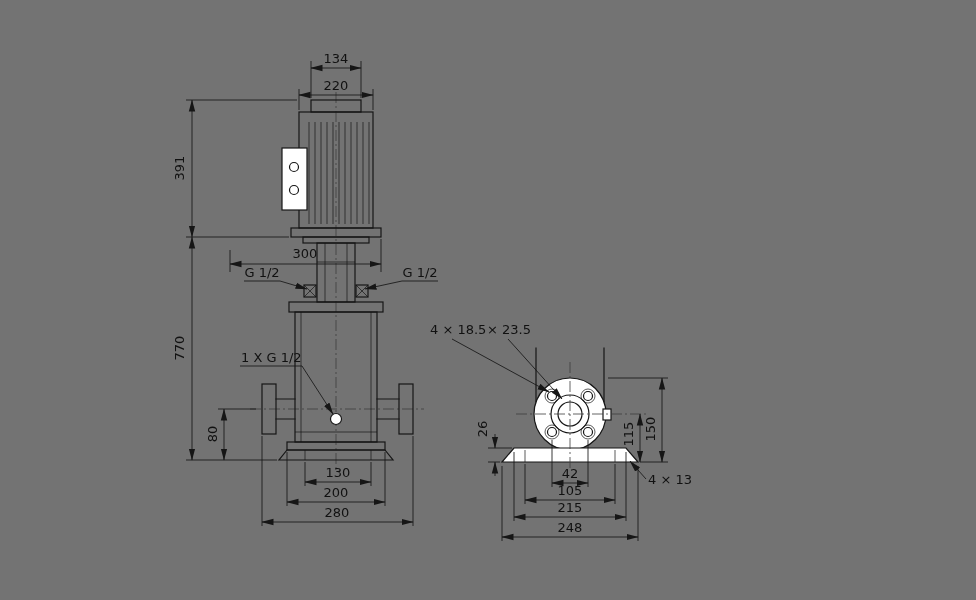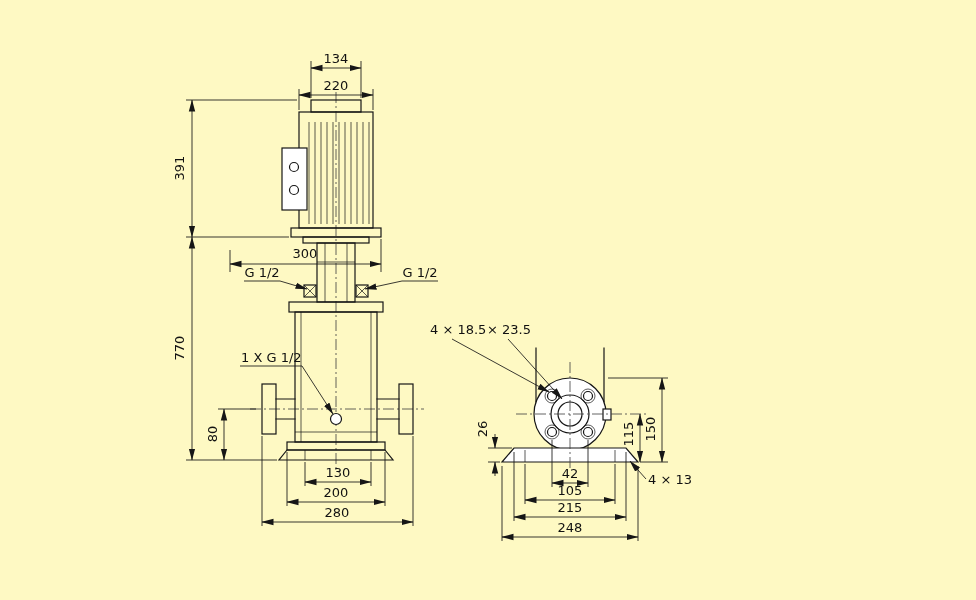--- a/index.html
+++ b/index.html
@@ -1,17 +1,17 @@
 <!DOCTYPE html>
 <html><head>
 <meta charset="utf-8">
 <title>Drawing</title>
 <style>
   html,body{margin:0;padding:0;background:#fff;}
-  .canvas{width:976px;height:600px;background:#fef9c3;position:relative;overflow:hidden;}
+  .canvas{width:976px;height:600px;background:#737373;position:relative;overflow:hidden;}
   svg{display:block;}
   .ol  {stroke:#161616;stroke-width:1.2;fill:none;stroke-linecap:square;}
   .olf {stroke:#161616;stroke-width:1.2;fill:#ffffff;stroke-linecap:square;}
   .thin{stroke:#161616;stroke-width:0.7;fill:none;}
   .dl  {stroke:#161616;stroke-width:0.85;fill:none;stroke-linecap:butt;}
   .cl  {stroke:#3c3c3c;stroke-width:0.8;fill:none;stroke-dasharray:11 3 2 3;}
   .dim-text{font-family:"DejaVu Sans","Liberation Sans",sans-serif;font-size:13px;fill:#111111;}
 </style>
 </head>
 <body>

